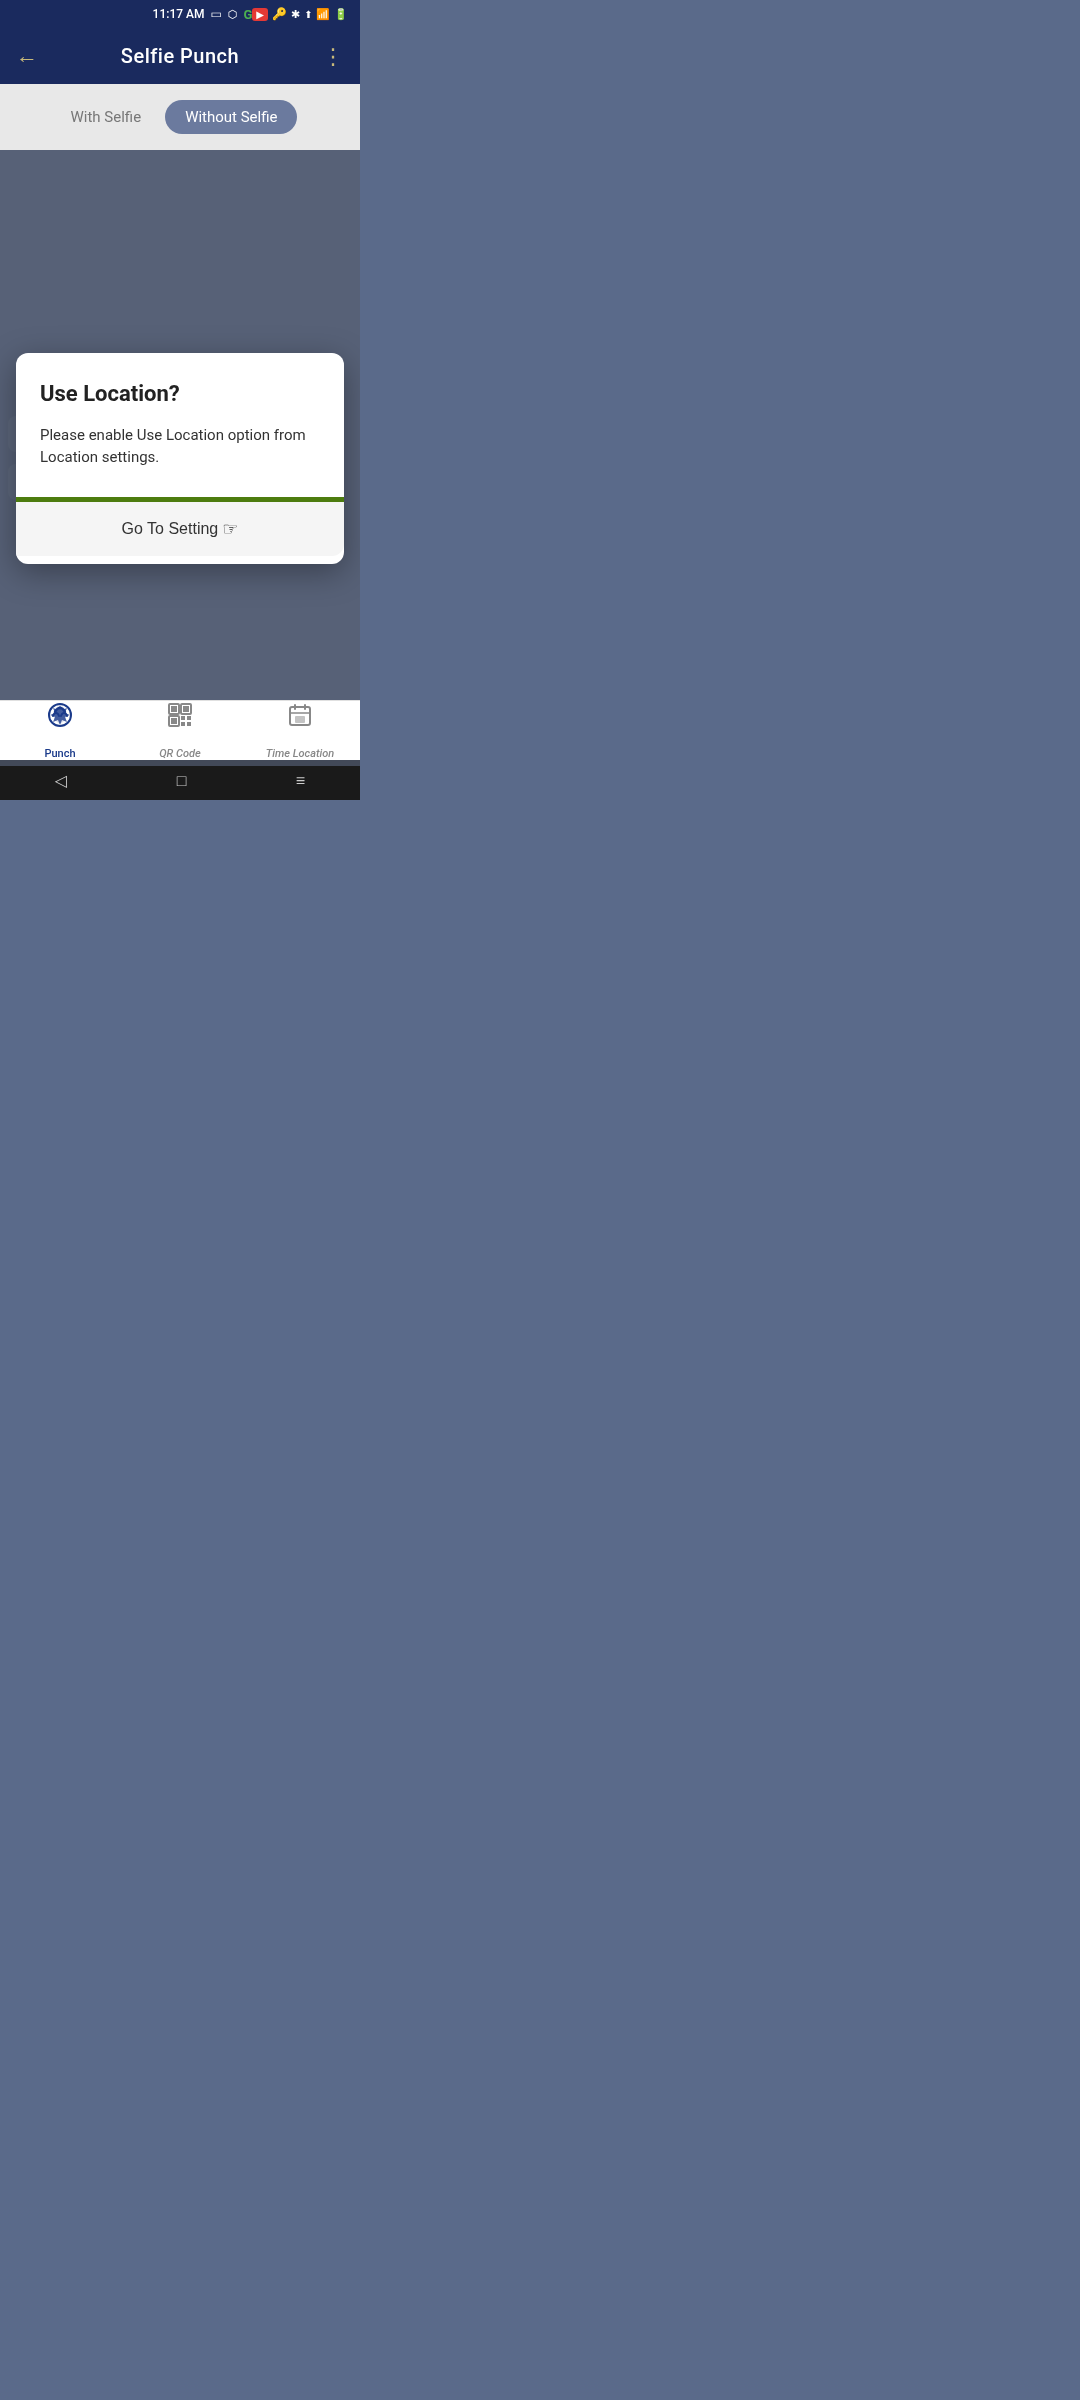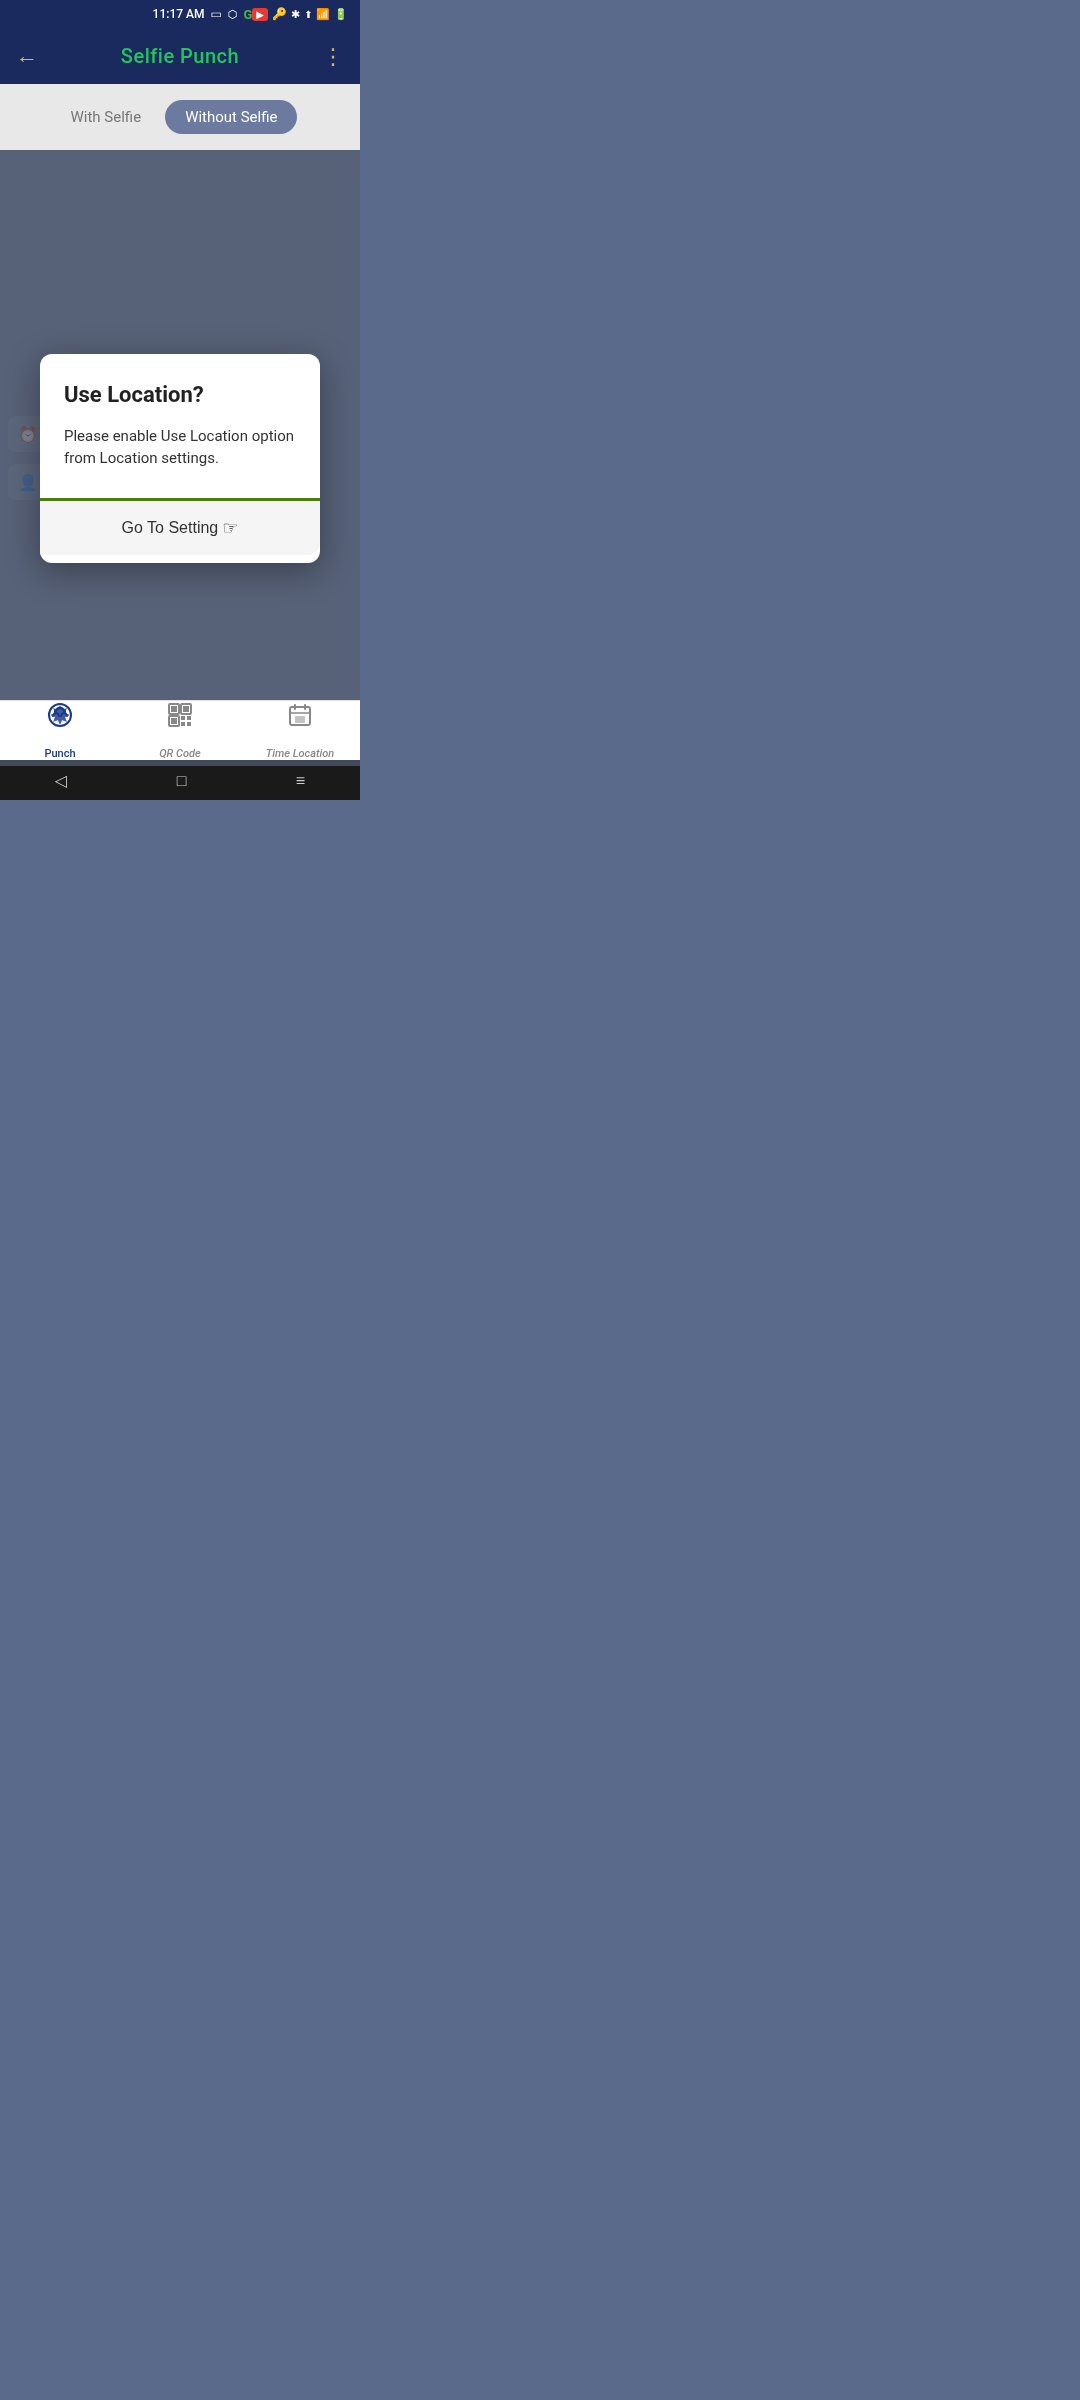--- a/index.html
+++ b/index.html
@@ -48,21 +48,21 @@
     
     .app-bar {
       background: #1a2a5e;
       height: 56px;
       display: flex;
       align-items: center;
       padding: 0 16px;
       justify-content: space-between;
     }
     .app-bar-title {
-      color: #22c55e;
+      color: #ffffff;
       font-size: 20px;
       font-weight: 500;
       letter-spacing: 0.5px;
     }
     .app-bar-icon {
       color: #c8b97a;
       font-size: 22px;
       cursor: pointer;
     }
 
@@ -142,41 +142,41 @@
       right: 0;
       bottom: 0;
       z-index: 10;
       display: flex;
       align-items: center;
       justify-content: center;
     }
     .dialog {
       background: white;
       border-radius: 12px;
-      width: 280px;
+      width: 328px;
       padding: 28px 24px 0 24px;
       box-shadow: 0 8px 32px rgba(0,0,0,0.35);
       overflow: hidden;
     }
     .dialog-title {
       font-size: 22px;
       font-weight: 700;
       color: #222;
       margin-bottom: 18px;
     }
     .dialog-message {
       font-size: 15px;
       color: #333;
       line-height: 1.5;
       margin-bottom: 28px;
     }
     .dialog-actions {
       display: flex;
       justify-content: flex-end;
-      border-top: 3px solid #4d7c0f;
+      border-top: 5px solid #4d7c0f;
       margin: 8px -24px;
     }
     .dialog-button {
       font-size: 16px;
       font-weight: 500;
       color: #333;
       padding: 16px 20px;
       cursor: pointer;
       background: #f5f5f5;
       border: none;

